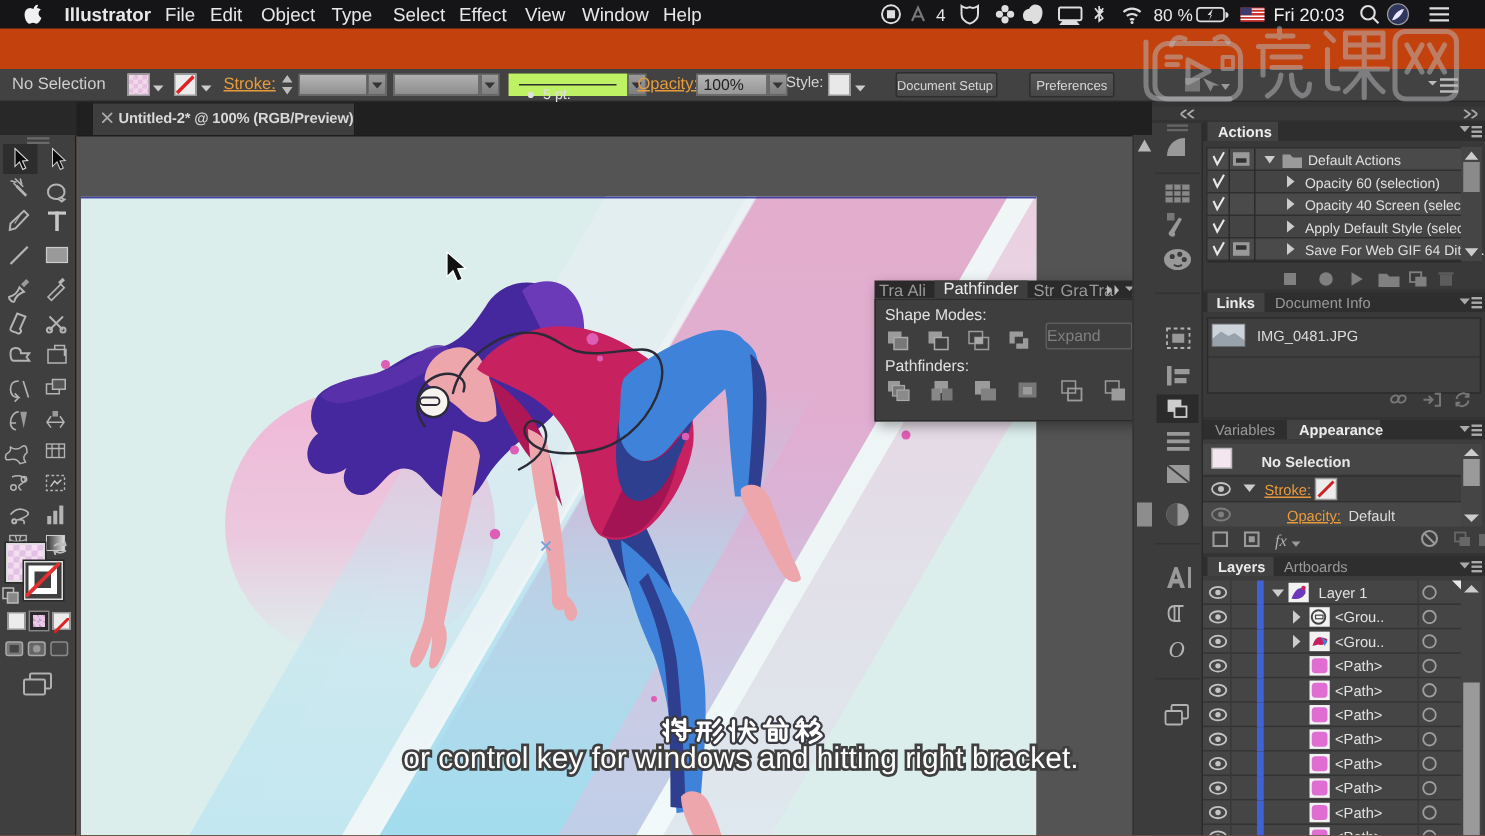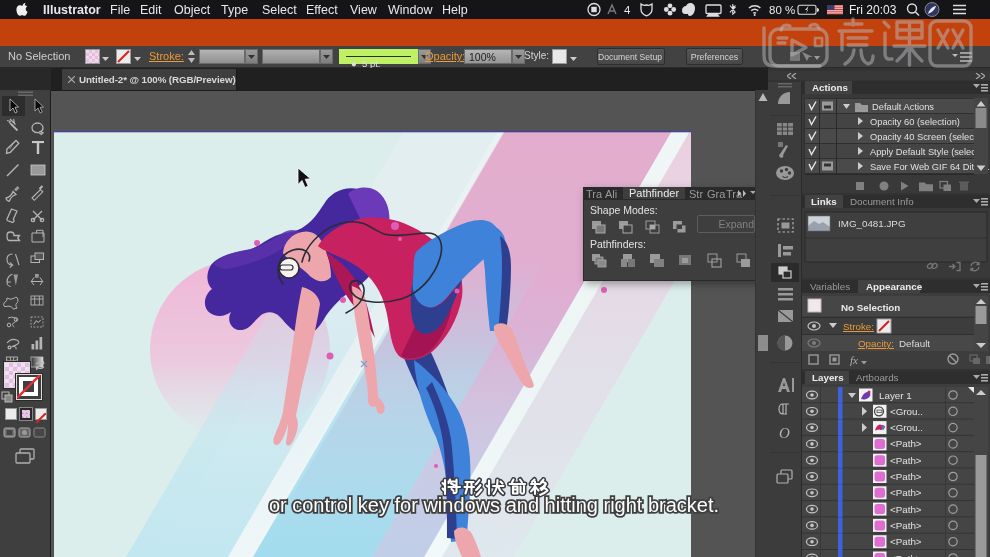--- a/index.html
+++ b/index.html
@@ -402,21 +402,21 @@
               <rect x="0" y="2" width="9" height="8" fill="none" stroke="#9b9b9b"></rect>
               <rect x="4" y="6" width="9" height="8" fill="none" stroke="#9b9b9b"></rect>
               <rect x="4" y="6" width="5" height="4" fill="#aaa"></rect>
             </g>
    <g transform="translate(81,0)">
               <rect x="0" y="2" width="9" height="8" fill="#9b9b9b"></rect>
               <rect x="4" y="6" width="9" height="8" fill="#9b9b9b" stroke="#3e3e3e" stroke-width="1"></rect>
               <rect x="4" y="6" width="5" height="4" fill="#3e3e3e"></rect>
             </g>
   </svg>
-  <div class="abs" style="left:113px;top:15px;width:58px;height:18px;border:1px solid #5c5c5c;border-radius:2px;color:#818181;font-size:10.5px;text-align:right;line-height:17px">Expand</div>
+  <div class="abs" style="left:113px;top:15px;width:58px;height:18px;border:1px solid #5c5c5c;border-radius:2px;color:#818181;font-size:10.5px;text-align:left;line-height:17px">Expand</div>
   <span class="abs prow" style="left:6px;top:38px;color:#e2e2e2">Pathfinders:</span>
   <svg class="abs" style="left:8px;top:53px" width="165" height="16" viewBox="0 0 165 16">
    <g>
               <rect x="0" y="1" width="8" height="7" fill="#999"></rect>
               <rect x="3" y="4" width="8" height="7" fill="#777" stroke="#aaa" stroke-width=".8"></rect>
               <rect x="6" y="7" width="8" height="7" fill="#8a8a8a" stroke="#aaa" stroke-width=".8"></rect>
             </g>
    <g transform="translate(29,0)">
               <rect x="2" y="1" width="9" height="8" fill="#9b9b9b"></rect>
               <rect x="0" y="6" width="6" height="8" fill="#888"></rect>

